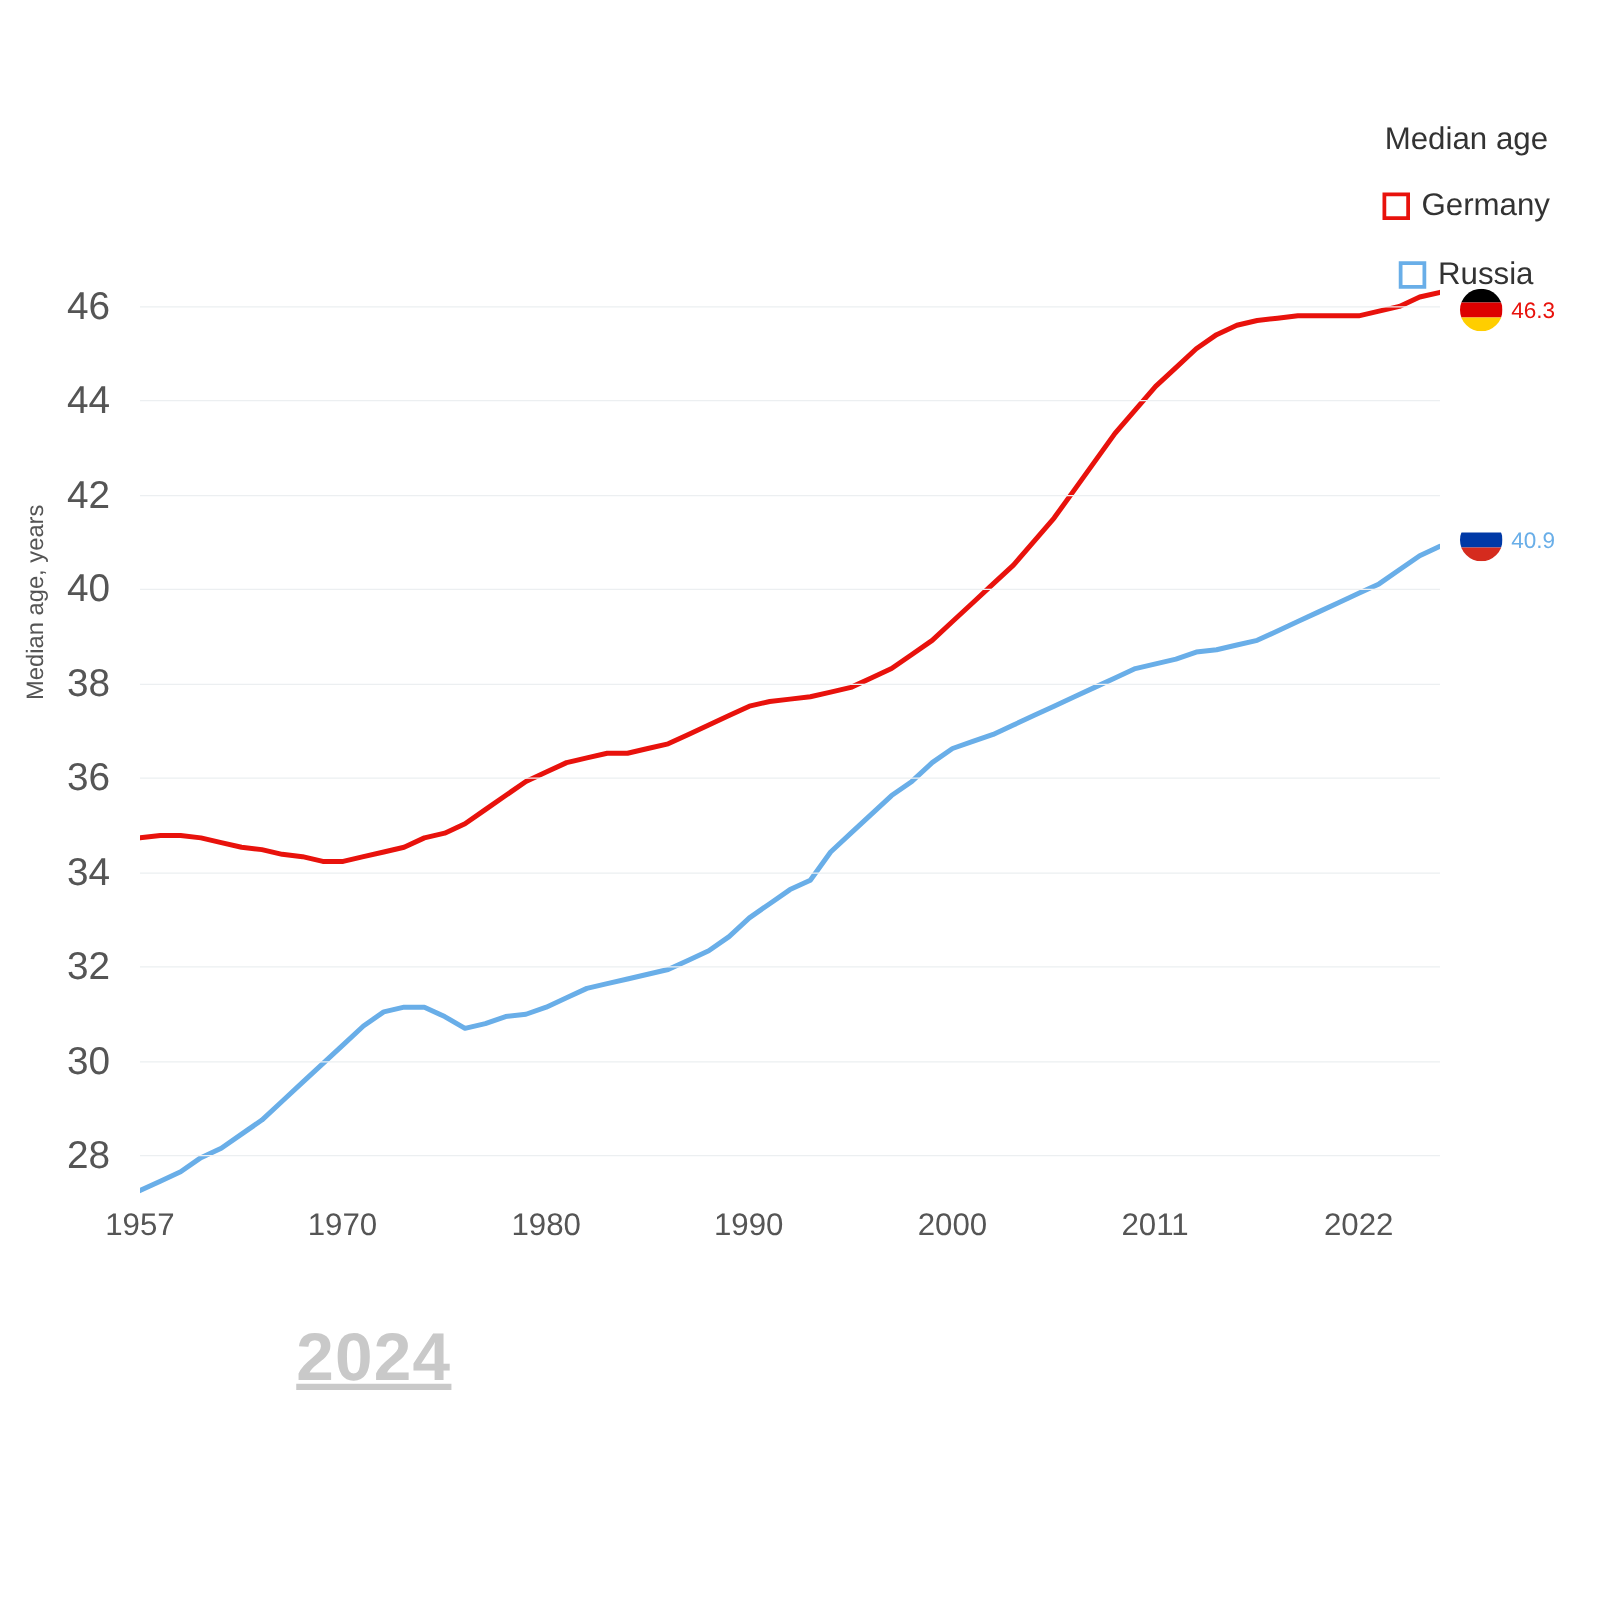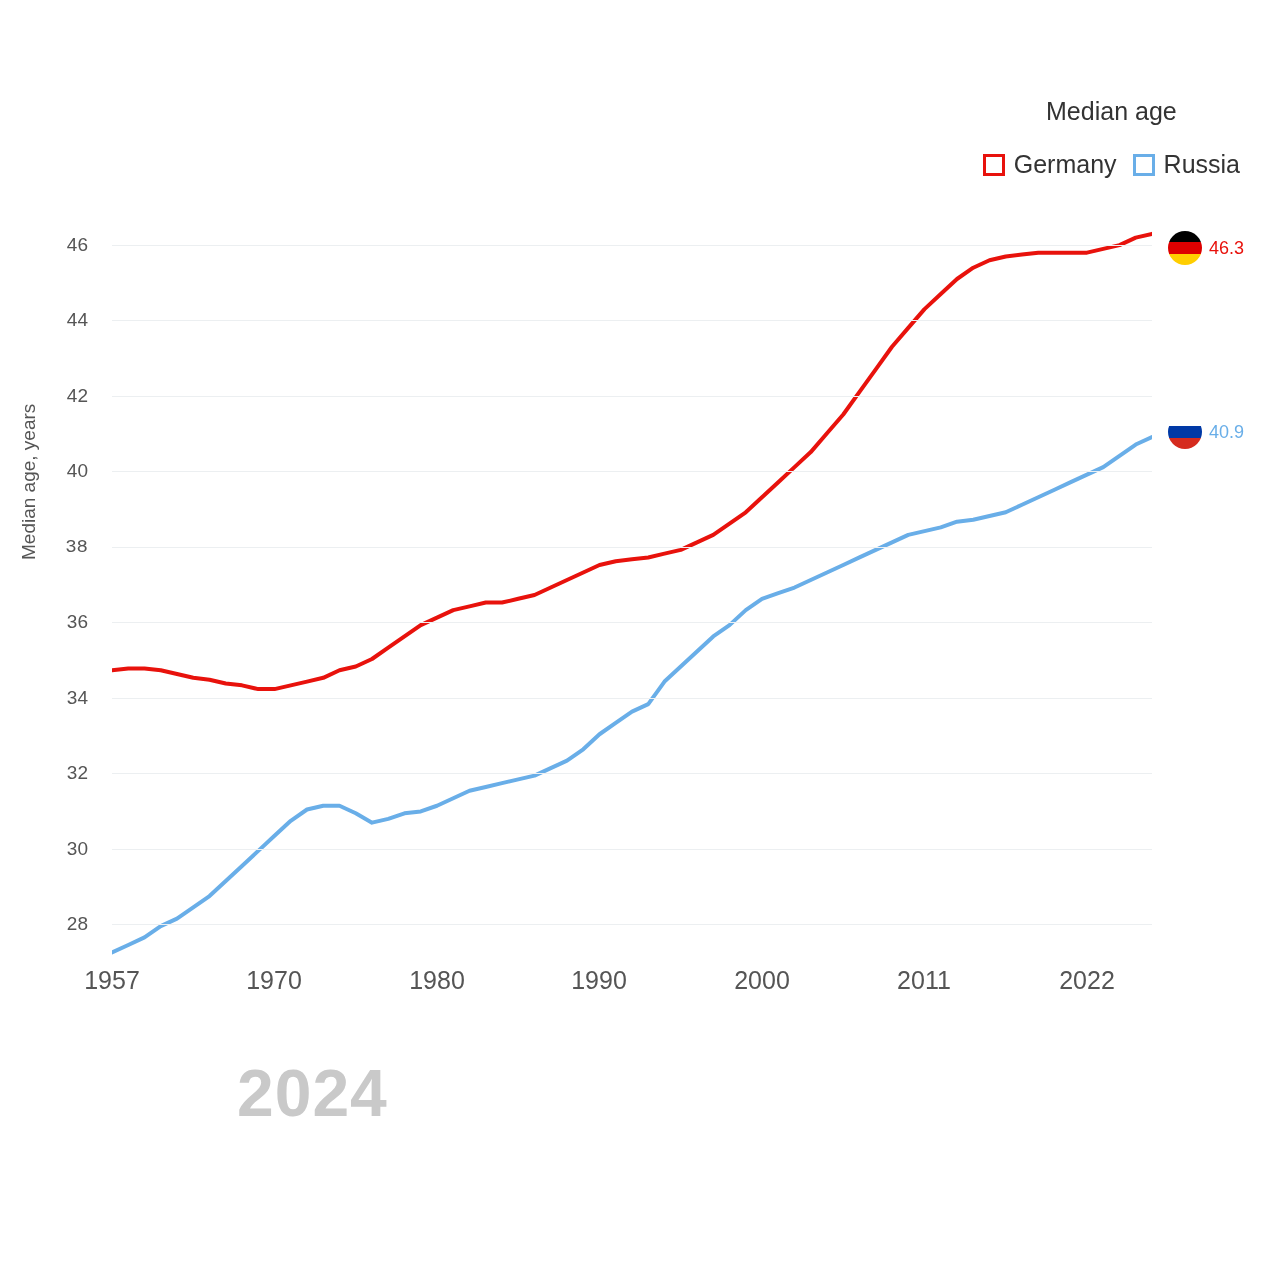--- a/index.html
+++ b/index.html
@@ -29,24 +29,24 @@
   }
   .legend-title {
     font-size: 25px;
     color: #333333;
     line-height: 1.2;
     margin-bottom: 24px;
     text-align: center;
   }
   .legend-entries {
     display: flex;
-    flex-direction: row;
+    flex-direction: column;
     align-items: center;
     justify-content: flex-end;
-    gap: 16px;
+    gap: 26px;
   }
   .legend-entry {
     display: flex;
     flex-direction: row;
     align-items: center;
     gap: 9px;
   }
   .legend-swatch {
     width: 22px;
     height: 22px;
@@ -80,21 +80,21 @@
   .ylabels {
     position: absolute;
     left: 0;
     top: 200px;
     width: 100px;
     height: 760px;
   }
   .ylabels span {
     position: absolute;
     right: 12px;
-    font-size: 19px;
+    font-size: 31px;
     color: #555555;
     transform: translateY(-50%);
     white-space: nowrap;
   }
   .xlabels {
     position: absolute;
     left: 112px;
     top: 966px;
     width: 1040px;
     height: 40px;
@@ -113,25 +113,26 @@
     font-size: 19px;
     color: #555555;
     transform: rotate(-90deg);
     transform-origin: left top;
     white-space: nowrap;
   }
   .watermark {
     position: absolute;
     left: 125px;
     top: 855px;
-    font-size: 66px;
+    font-size: 54px;
     font-weight: bold;
     color: #c9c9c9;
     letter-spacing: 1px;
     user-select: none;
+    text-decoration: underline;
   }
 
   
   .end-marker {
     position: absolute;
     display: flex;
     align-items: center;
     gap: 7px;
     transform: translateY(-50%);
   }
@@ -183,21 +184,21 @@
   </div>
 
   <div class="axis-title">Median age, years</div>
 
   <div class="ylabels">
     <span style="top:724px;">28</span>
     <span style="top:649px;">30</span>
     <span style="top:573px;">32</span>
     <span style="top:498px;">34</span>
     <span style="top:422px;">36</span>
-    <span style="top:347px;font-family:Liberation Mono, monospace;">38</span>
+    <span style="top:347px;">38</span>
     <span style="top:271px;">40</span>
     <span style="top:196px;">42</span>
     <span style="top:120px;">44</span>
     <span style="top:45px;">46</span>
   </div>
 
   <div class="plot">
     <div class="gridline" style="top:45px;"></div>
     <div class="gridline" style="top:120px;"></div>
     <div class="gridline" style="top:196px;"></div>

